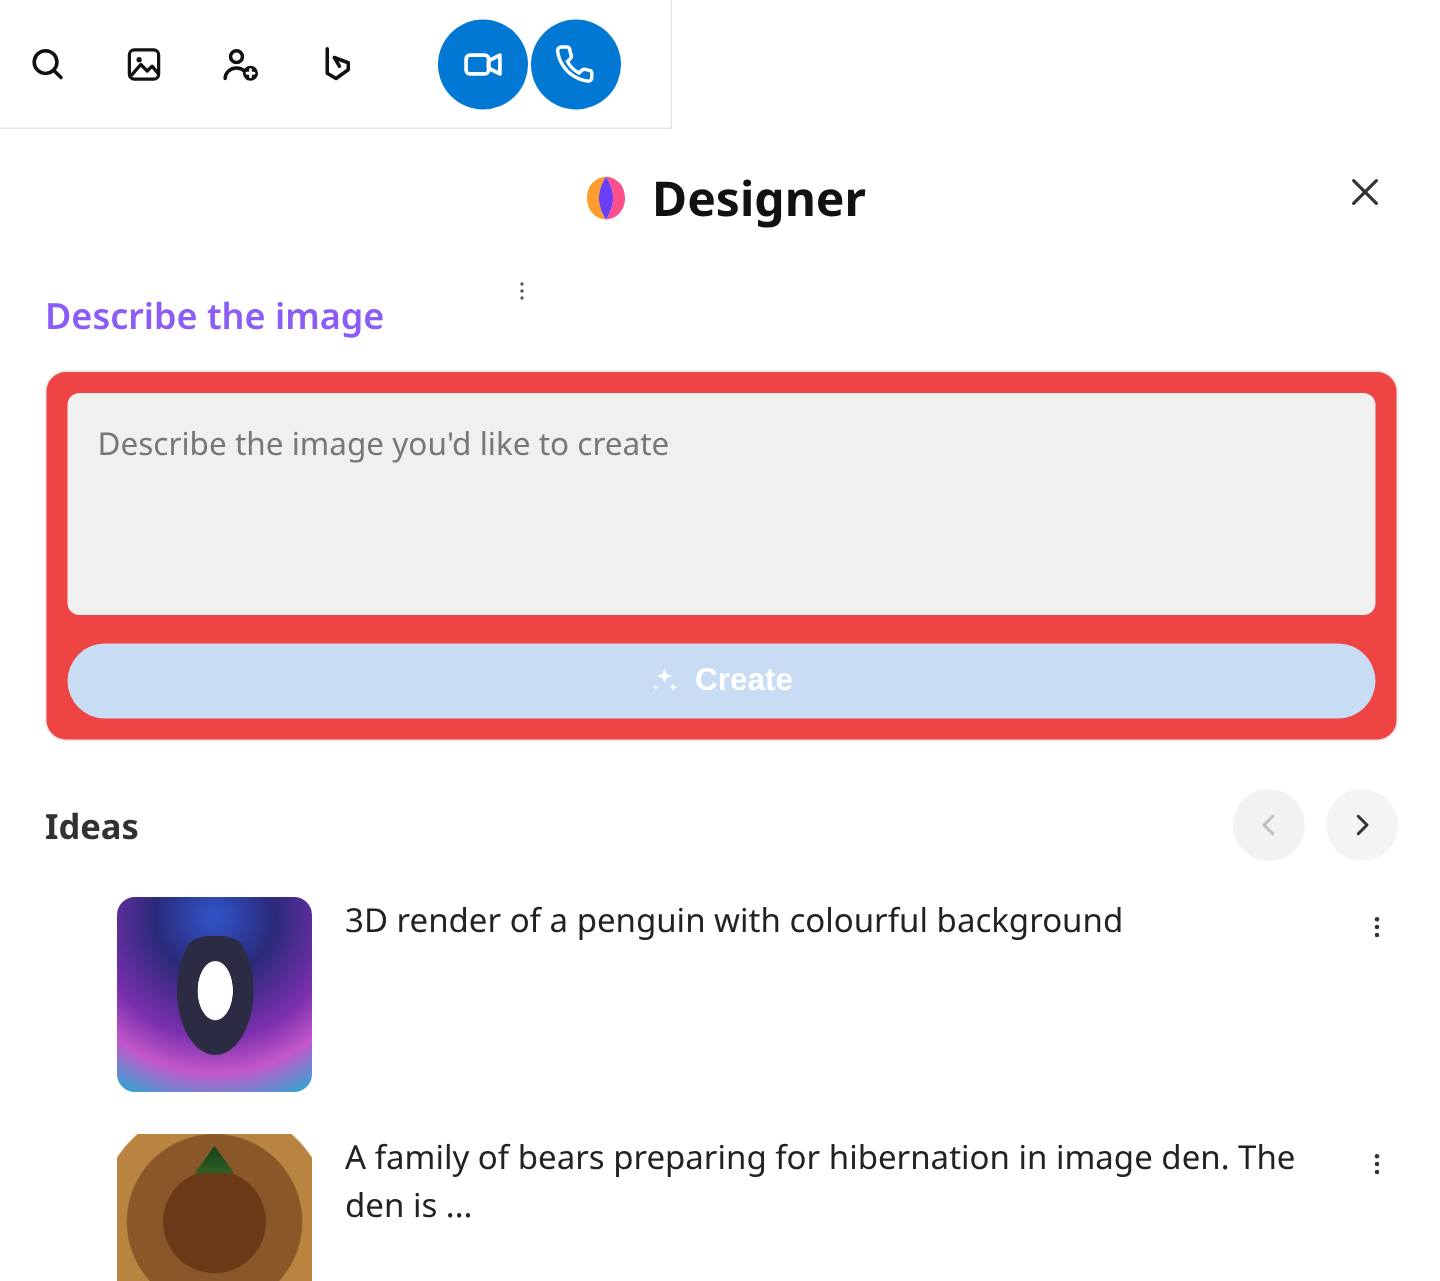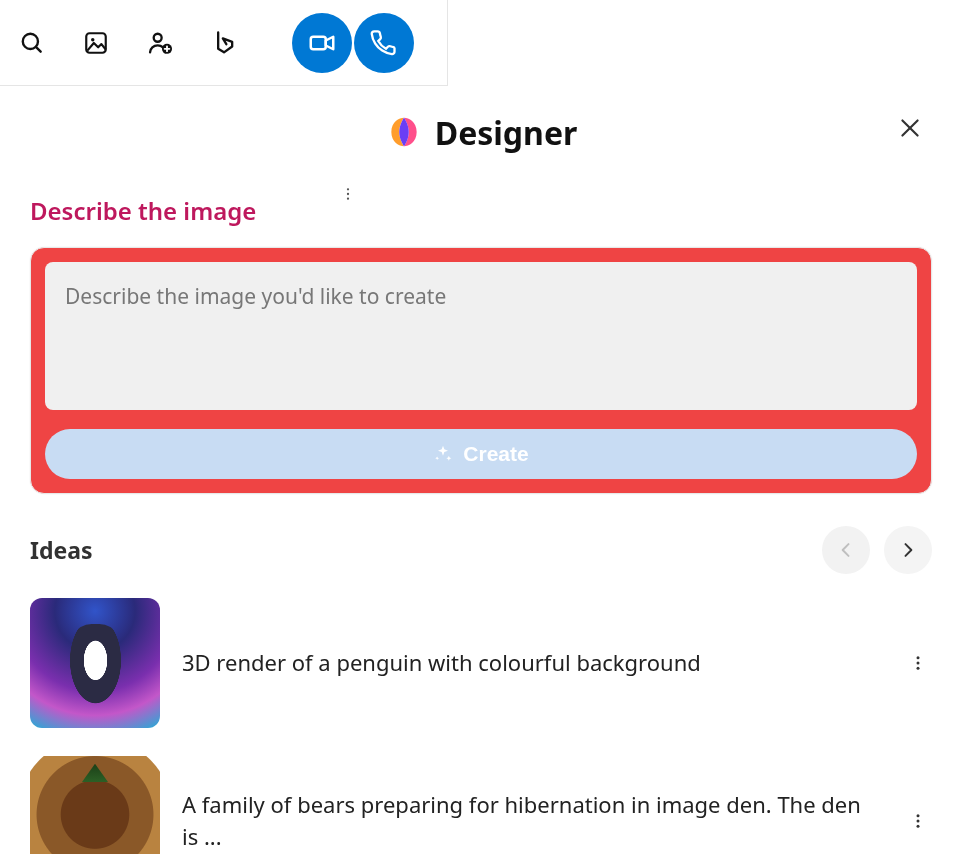--- a/index.html
+++ b/index.html
@@ -90,21 +90,21 @@
     align-items: center;
     justify-content: center;
     cursor: pointer;
     color: #333;
   }
 
   .section-title {
     margin-top: 34px;
     font-size: 24px;
     font-weight: 600;
-    color: #be185d;
+    color: #8b5cf6;
   }
 
   .prompt-card {
     margin-top: 20px;
     border: 1px solid #e8e8e8;
     border-radius: 14px;
     padding: 14px;
     background: #ef4444;
     box-shadow: 0 0 0 1px rgba(0,0,0,0.02);
   }
@@ -156,22 +156,23 @@
     align-items: center;
     justify-content: center;
     cursor: pointer;
   }
   .nav-btn.disabled { color: #bfbfbf; }
   .nav-btn.enabled { background: #f4f4f4; color: #333; }
 
   .ideas-list { margin-top: 24px; display: flex; flex-direction: column; gap: 28px; }
   .idea-row {
     display: flex;
-    align-items: center;
+    align-items: flex-start;
     gap: 22px;
+    margin-left: 48px;
   }
   .idea-thumb {
     width: 130px;
     height: 130px;
     border-radius: 12px;
     flex-shrink: 0;
   }
   .idea-text {
     flex: 1;
     font-size: 22px;

